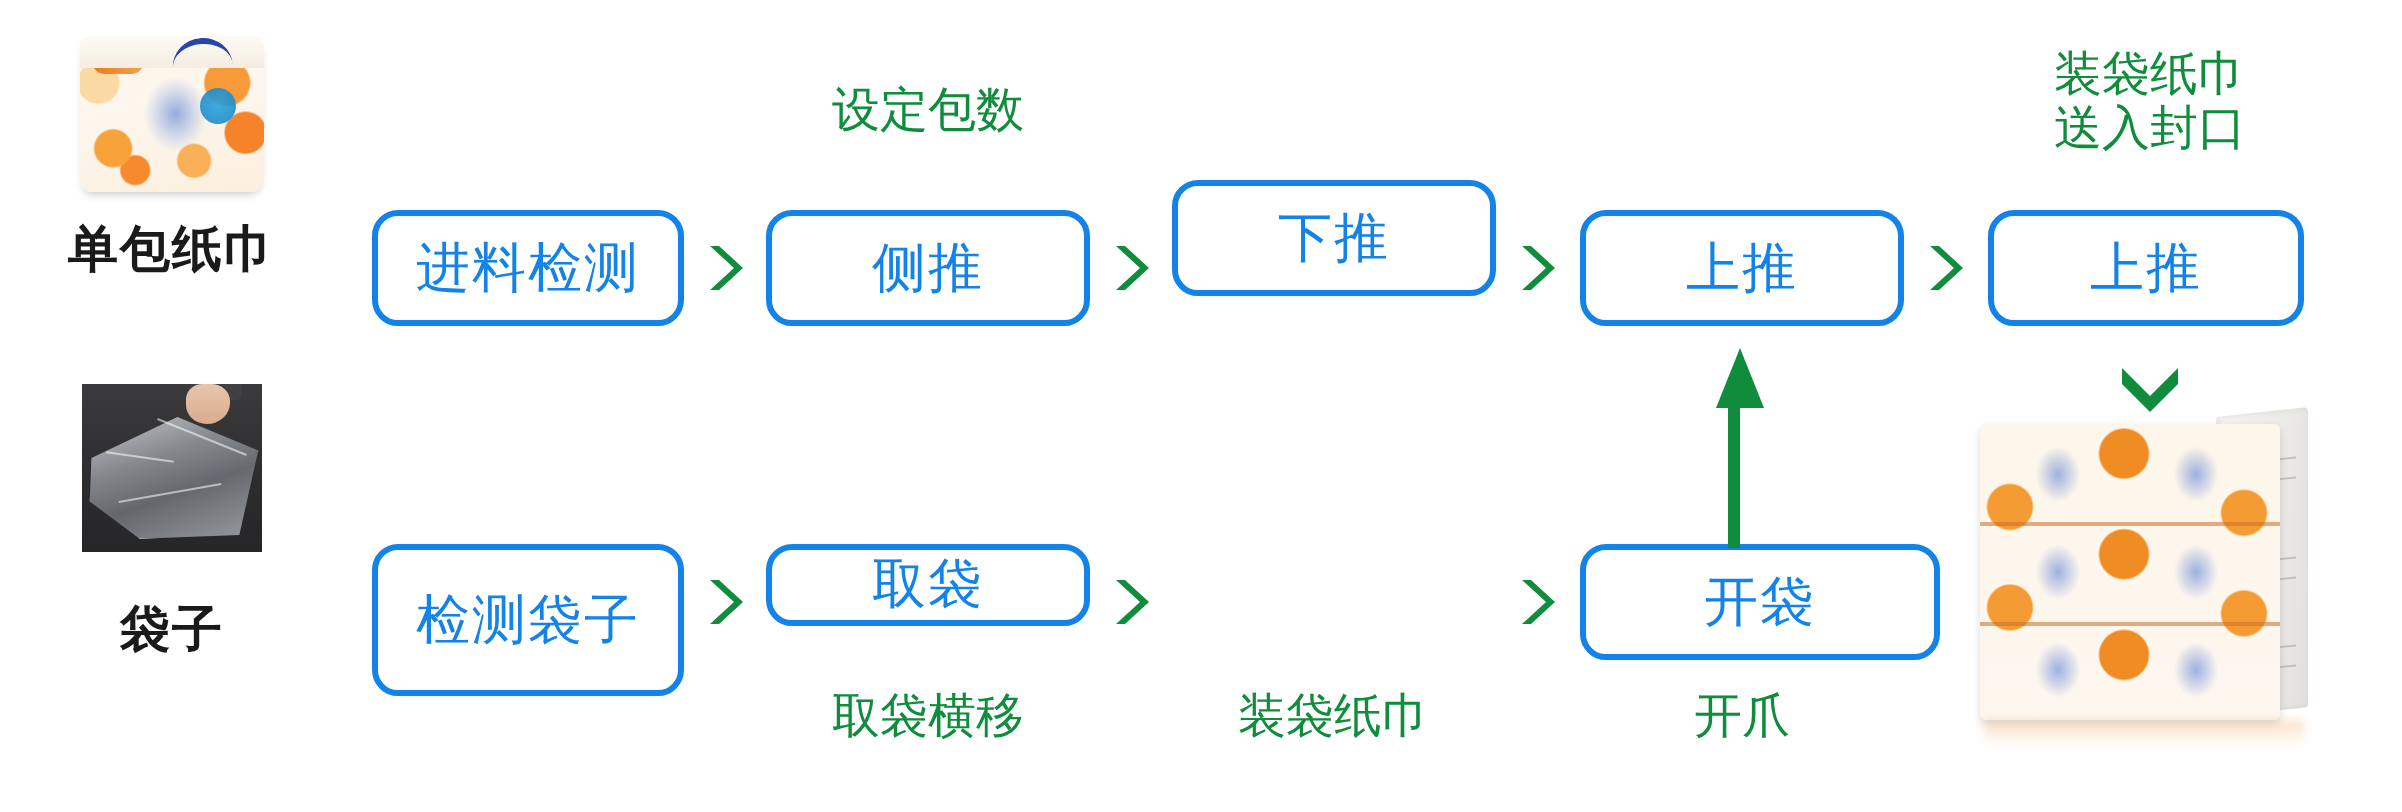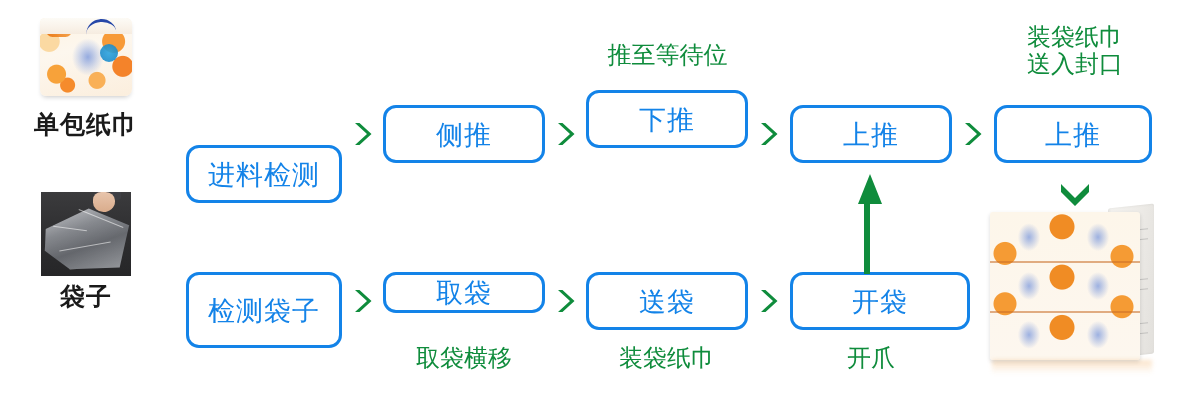--- a/index.html
+++ b/index.html
@@ -234,28 +234,28 @@
 
   <div class="legend-item" style="left:22px; top:192px; width:128px;">
     <div class="thumb bag-photo">
       <div class="bag-sleeve"></div>
       <div class="bag-hand"></div>
       <div class="bag-sheet"></div>
       <div class="bag-fold" style="left:12px; top:36px; width:34px; height:1px; transform:rotate(8deg);"></div>
       <div class="bag-fold" style="left:36px; top:26px; width:48px; height:1px; transform:rotate(22deg);"></div>
       <div class="bag-fold" style="left:18px; top:54px; width:52px; height:1px; transform:rotate(-10deg);"></div>
     </div>
-    <div class="legend-label" style="margin-top:8px;">袋子</div>
-  </div>
-
-  <div class="note" style="left:580px; top:42px; width:175px;">推至等待位</div>
+    <div class="legend-label" style="margin-top:26px;">袋子</div>
+  </div>
+
+  <div class="note" style="left:383px; top:42px; width:162px;">设定包数</div>
   <div class="note" style="left:990px; top:24px; width:170px;">装袋纸巾
 送入封口</div>
 
-  <div class="node" style="left:186px; top:105px; width:156px; height:58px;margin-top:40px;">
+  <div class="node" style="left:186px; top:105px; width:156px; height:58px;">
     <span class="node-label">进料检测</span>
   </div>
   <div class="node" style="left:383px; top:105px; width:162px; height:58px;">
     <span class="node-label">侧推</span>
   </div>
   <div class="node" style="left:586px; top:90px; width:162px; height:58px;">
     <span class="node-label">下推</span>
   </div>
   <div class="node" style="left:790px; top:105px; width:162px; height:58px;">
     <span class="node-label">上推</span>
@@ -275,23 +275,20 @@
   </svg>
   <svg class="chev" style="left:960px; top:119px;" viewBox="0 0 24 30">
     <path d="M5 4 L17 15 L5 26 L9.5 26 L21.5 15 L9.5 4 Z" fill="#0f8c3c"></path>
   </svg>
 
   <div class="node" style="left:186px; top:272px; width:156px; height:76px;">
     <span class="node-label">检测袋子</span>
   </div>
   <div class="node" style="left:383px; top:272px; width:162px; height:41px;">
     <span class="node-label">取袋</span>
-  </div>
-  <div class="node" style="left:586px; top:272px; width:162px; height:58px;">
-    <span class="node-label">送袋</span>
   </div>
   <div class="node" style="left:790px; top:272px; width:180px; height:58px;">
     <span class="node-label">开袋</span>
   </div>
 
   <svg class="chev" style="left:350px; top:286px;" viewBox="0 0 24 30">
     <path d="M5 4 L17 15 L5 26 L9.5 26 L21.5 15 L9.5 4 Z" fill="#0f8c3c"></path>
   </svg>
   <svg class="chev" style="left:553px; top:286px;" viewBox="0 0 24 30">
     <path d="M5 4 L17 15 L5 26 L9.5 26 L21.5 15 L9.5 4 Z" fill="#0f8c3c"></path>

